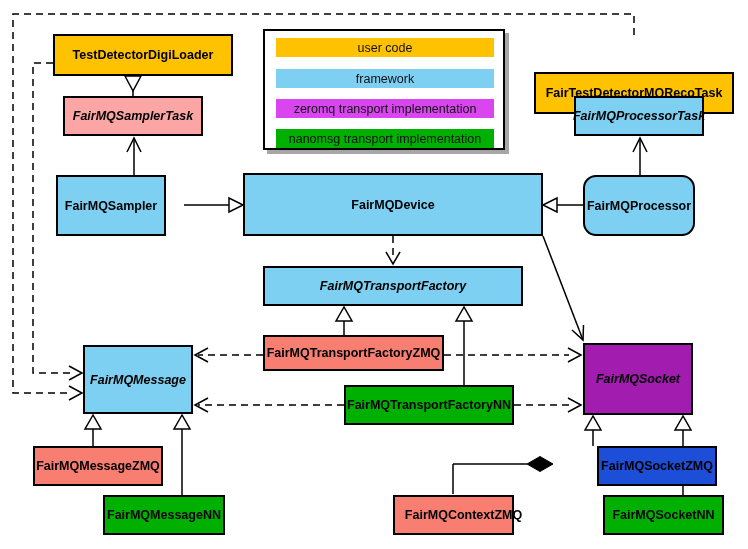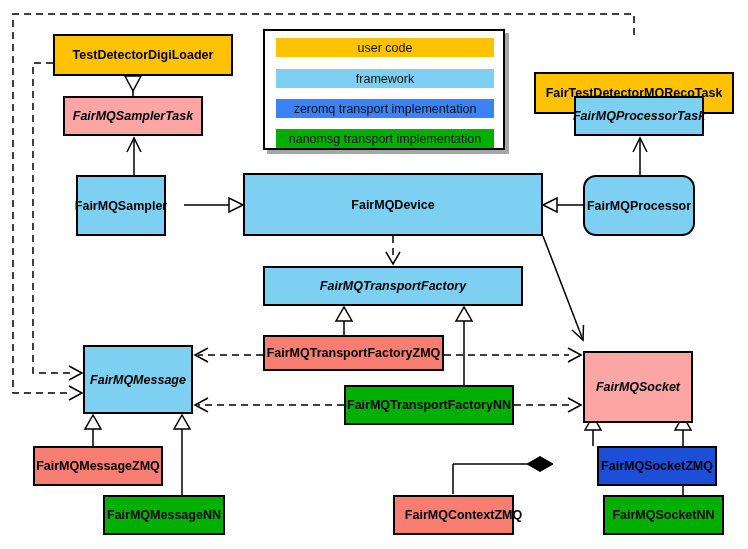--- a/index.html
+++ b/index.html
@@ -19,21 +19,21 @@
     font-size:12.5px;font-weight:bold;color:#000;
     white-space:nowrap;
     text-align:center;
   }
   .abstract{font-style:italic;}
   
   #n-digi        {left:53px;  top:34px;  width:180px; height:42px;}
   #n-reco        {left:534px; top:48px;  width:200px; height:42px;margin-top:24px;}
   #n-samplertask {left:63px;  top:96px;  width:140px; height:40px;}
   #n-processortask{left:574px;top:96px;  width:130px; height:40px;}
-  #n-sampler     {left:76px;  top:175px; width:90px; height:61px;}
+  #n-sampler     {left:56px;  top:175px; width:110px; height:61px;}
   #n-processor   {left:583px; top:175px; width:112px; height:61px;border-radius:13px;}
   #n-device      {left:243px; top:173px; width:300px; height:63px;}
   #n-factory     {left:263px; top:266px; width:260px; height:40px;}
   #n-factoryzmq  {left:263px; top:335px; width:181px; height:36px;}
   #n-factorynn   {left:344px; top:385px; width:170px; height:40px;}
   #n-message     {left:83px;  top:345px; width:110px; height:69px;}
   #n-socket      {left:583px; top:343px; width:110px; height:72px;}
   #n-messagezmq  {left:33px;  top:446px; width:130px; height:40px;}
   #n-messagenn   {left:103px; top:495px; width:122px; height:40px;}
   #n-socketzmq   {left:553px; top:446px; width:120px; height:40px;}
@@ -173,27 +173,27 @@
   <div class="node" id="n-reco" style="background-color: rgb(255, 194, 0);">FairTestDetectorMQRecoTask</div>
   <div class="node abstract" id="n-samplertask" style="background-color: #fca5a5;">FairMQSamplerTask</div>
   <div class="node abstract" id="n-processortask" style="background-color: rgb(126, 208, 242);">FairMQProcessorTask</div>
   <div class="node" id="n-sampler" style="background-color: rgb(126, 208, 242);">FairMQSampler</div>
   <div class="node" id="n-processor" style="background-color: rgb(126, 208, 242);">FairMQProcessor</div>
   <div class="node" id="n-device" style="background-color: rgb(126, 208, 242);">FairMQDevice</div>
   <div class="node abstract" id="n-factory" style="background-color: rgb(126, 208, 242);">FairMQTransportFactory</div>
   <div class="node" id="n-factoryzmq" style="background-color: rgb(248, 126, 114);">FairMQTransportFactoryZMQ</div>
   <div class="node" id="n-factorynn" style="background-color: rgb(0, 176, 0);">FairMQTransportFactoryNN</div>
   <div class="node abstract" id="n-message" style="background-color: rgb(126, 208, 242);">FairMQMessage</div>
-  <div class="node abstract" id="n-socket" style="background-color: #fca5a5; margin-top: 8px;">FairMQSocket</div>
+  <div class="node abstract" id="n-socket" style="background-color: #a21caf;">FairMQSocket</div>
   <div class="node" id="n-messagezmq" style="background-color: rgb(248, 126, 114);">FairMQMessageZMQ</div>
   <div class="node" id="n-messagenn" style="background-color: rgb(0, 176, 0);">FairMQMessageNN</div>
   <div class="node" id="n-socketzmq" style="background-color: #1d4ed8; margin-left: 44px;">FairMQSocketZMQ</div>
   <div class="node" id="n-socketnn" style="background-color: rgb(0, 176, 0);">FairMQSocketNN</div>
   <div class="node" id="n-contextzmq" style="background-color: rgb(248, 126, 114); padding-left: 20px;">FairMQContextZMQ</div>
 
   <div id="legend">
     <div class="legend-row" id="legend-row-0" style="background-color: rgb(255, 194, 0);">user code</div>
     <div class="legend-row" id="legend-row-1" style="background-color: rgb(126, 208, 242);">framework</div>
-    <div class="legend-row" id="legend-row-2" style="background-color: #3b82f6;">zeromq transport implementation</div>
+    <div class="legend-row" id="legend-row-2" style="background-color: #d946ef;">zeromq transport implementation</div>
     <div class="legend-row" id="legend-row-3" style="background-color: rgb(0, 176, 0);">nanomsg transport implementation</div>
   </div>
 
 </div>
 
 </body></html>

